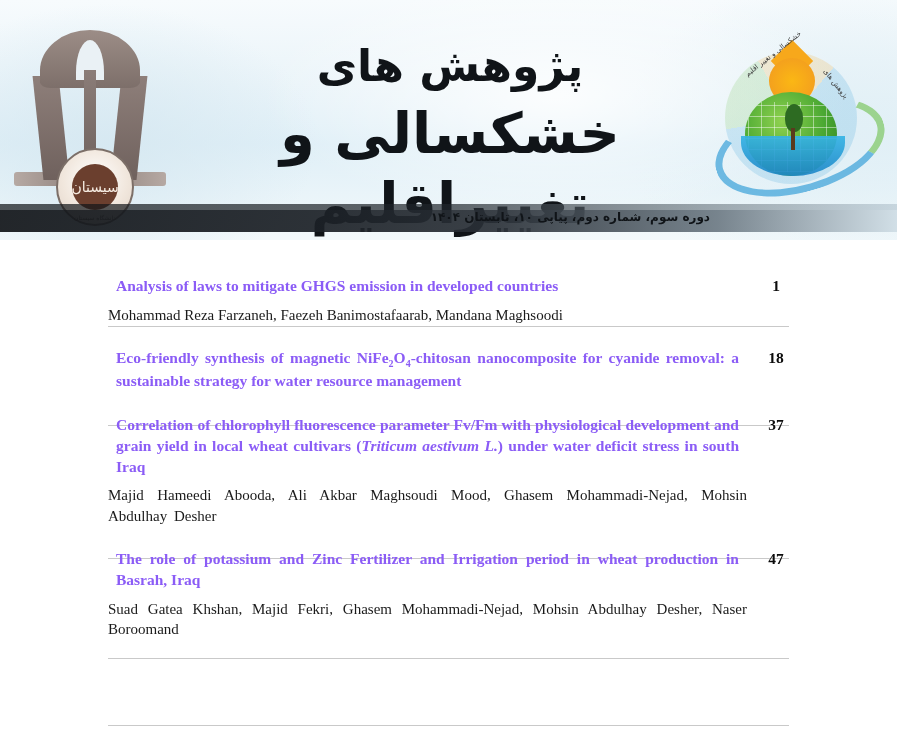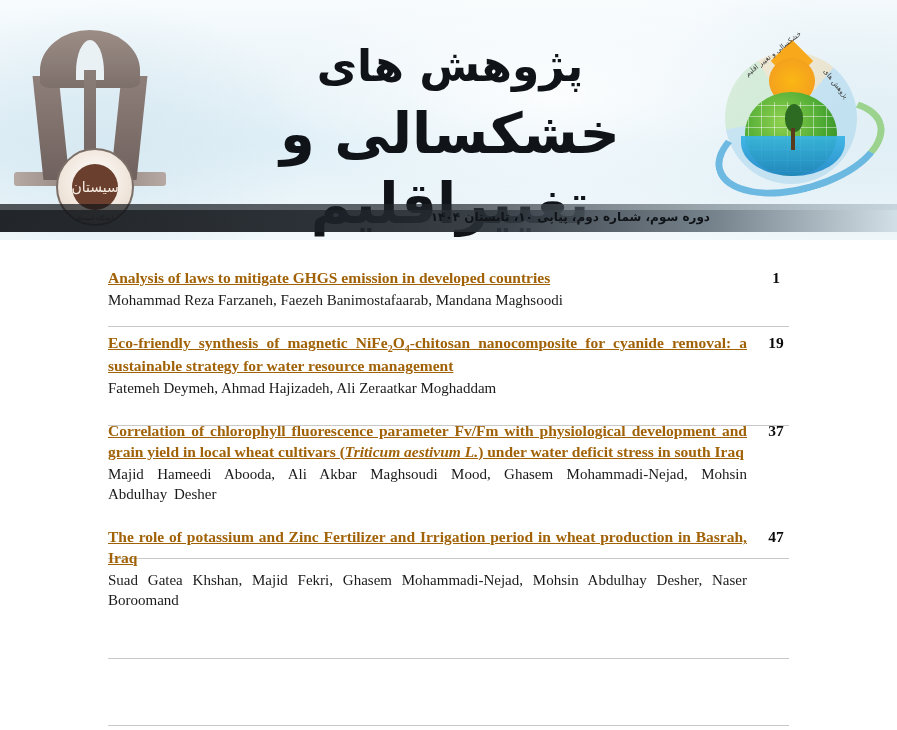--- a/index.html
+++ b/index.html
@@ -282,25 +282,24 @@
   }
   .toc-entry {
     position: relative;
     padding: 0 150px 0 108px;
     margin-bottom: 23px;
   }
   .toc-title {
     font-family: "Liberation Serif", serif;
     font-size: 15.5px;
     font-weight: bold;
-    color: #a16207;
+    color: #8b5cf6;
     line-height: 1.35;
     text-align: justify;
-    margin: 0;
-    text-decoration: underline;
+    margin: 8px;
   }
   .toc-title .ital { font-style: italic; }
   .toc-title sub { font-size: 10px; }
   .toc-authors {
     font-family: "Liberation Serif", serif;
     font-size: 15px;
     color: #1a1a1a;
     line-height: 1.35;
     margin-top: 1px;
     text-align: justify;
@@ -377,22 +376,21 @@
 
   <div class="toc-entry">
     <div class="toc-title">Analysis of laws to mitigate GHGS emission in developed countries</div>
     <div class="toc-authors">Mohammad Reza Farzaneh, Faezeh Banimostafaarab, Mandana Maghsoodi</div>
     <div class="toc-page">1</div>
   </div>
   <div class="rule" style="top:58px"></div>
 
   <div class="toc-entry">
     <div class="toc-title"><span>Eco-friendly synthesis of magnetic NiFe</span><sub>2</sub><span>O</span><sub>4</sub><span>-chitosan nanocomposite for cyanide removal: a sustainable strategy for water resource management</span></div>
-    <div class="toc-authors">Fatemeh Deymeh, Ahmad Hajizadeh, Ali Zeraatkar Moghaddam</div>
-    <div class="toc-page">19</div>
+    <div class="toc-page">18</div>
   </div>
   <div class="rule" style="top:157px"></div>
 
   <div class="toc-entry">
     <div class="toc-title"><span>Correlation of chlorophyll fluorescence parameter Fv/Fm with physiological development and grain yield in local wheat cultivars (</span><span class="ital">Triticum aestivum L.</span><span>) under water deficit stress in south Iraq</span></div>
     <div class="toc-authors spaced">Majid Hameedi Abooda, Ali Akbar Maghsoudi Mood, Ghasem Mohammadi-Nejad, Mohsin Abdulhay Desher</div>
     <div class="toc-page">37</div>
   </div>
   <div class="rule" style="top:290px"></div>
 

